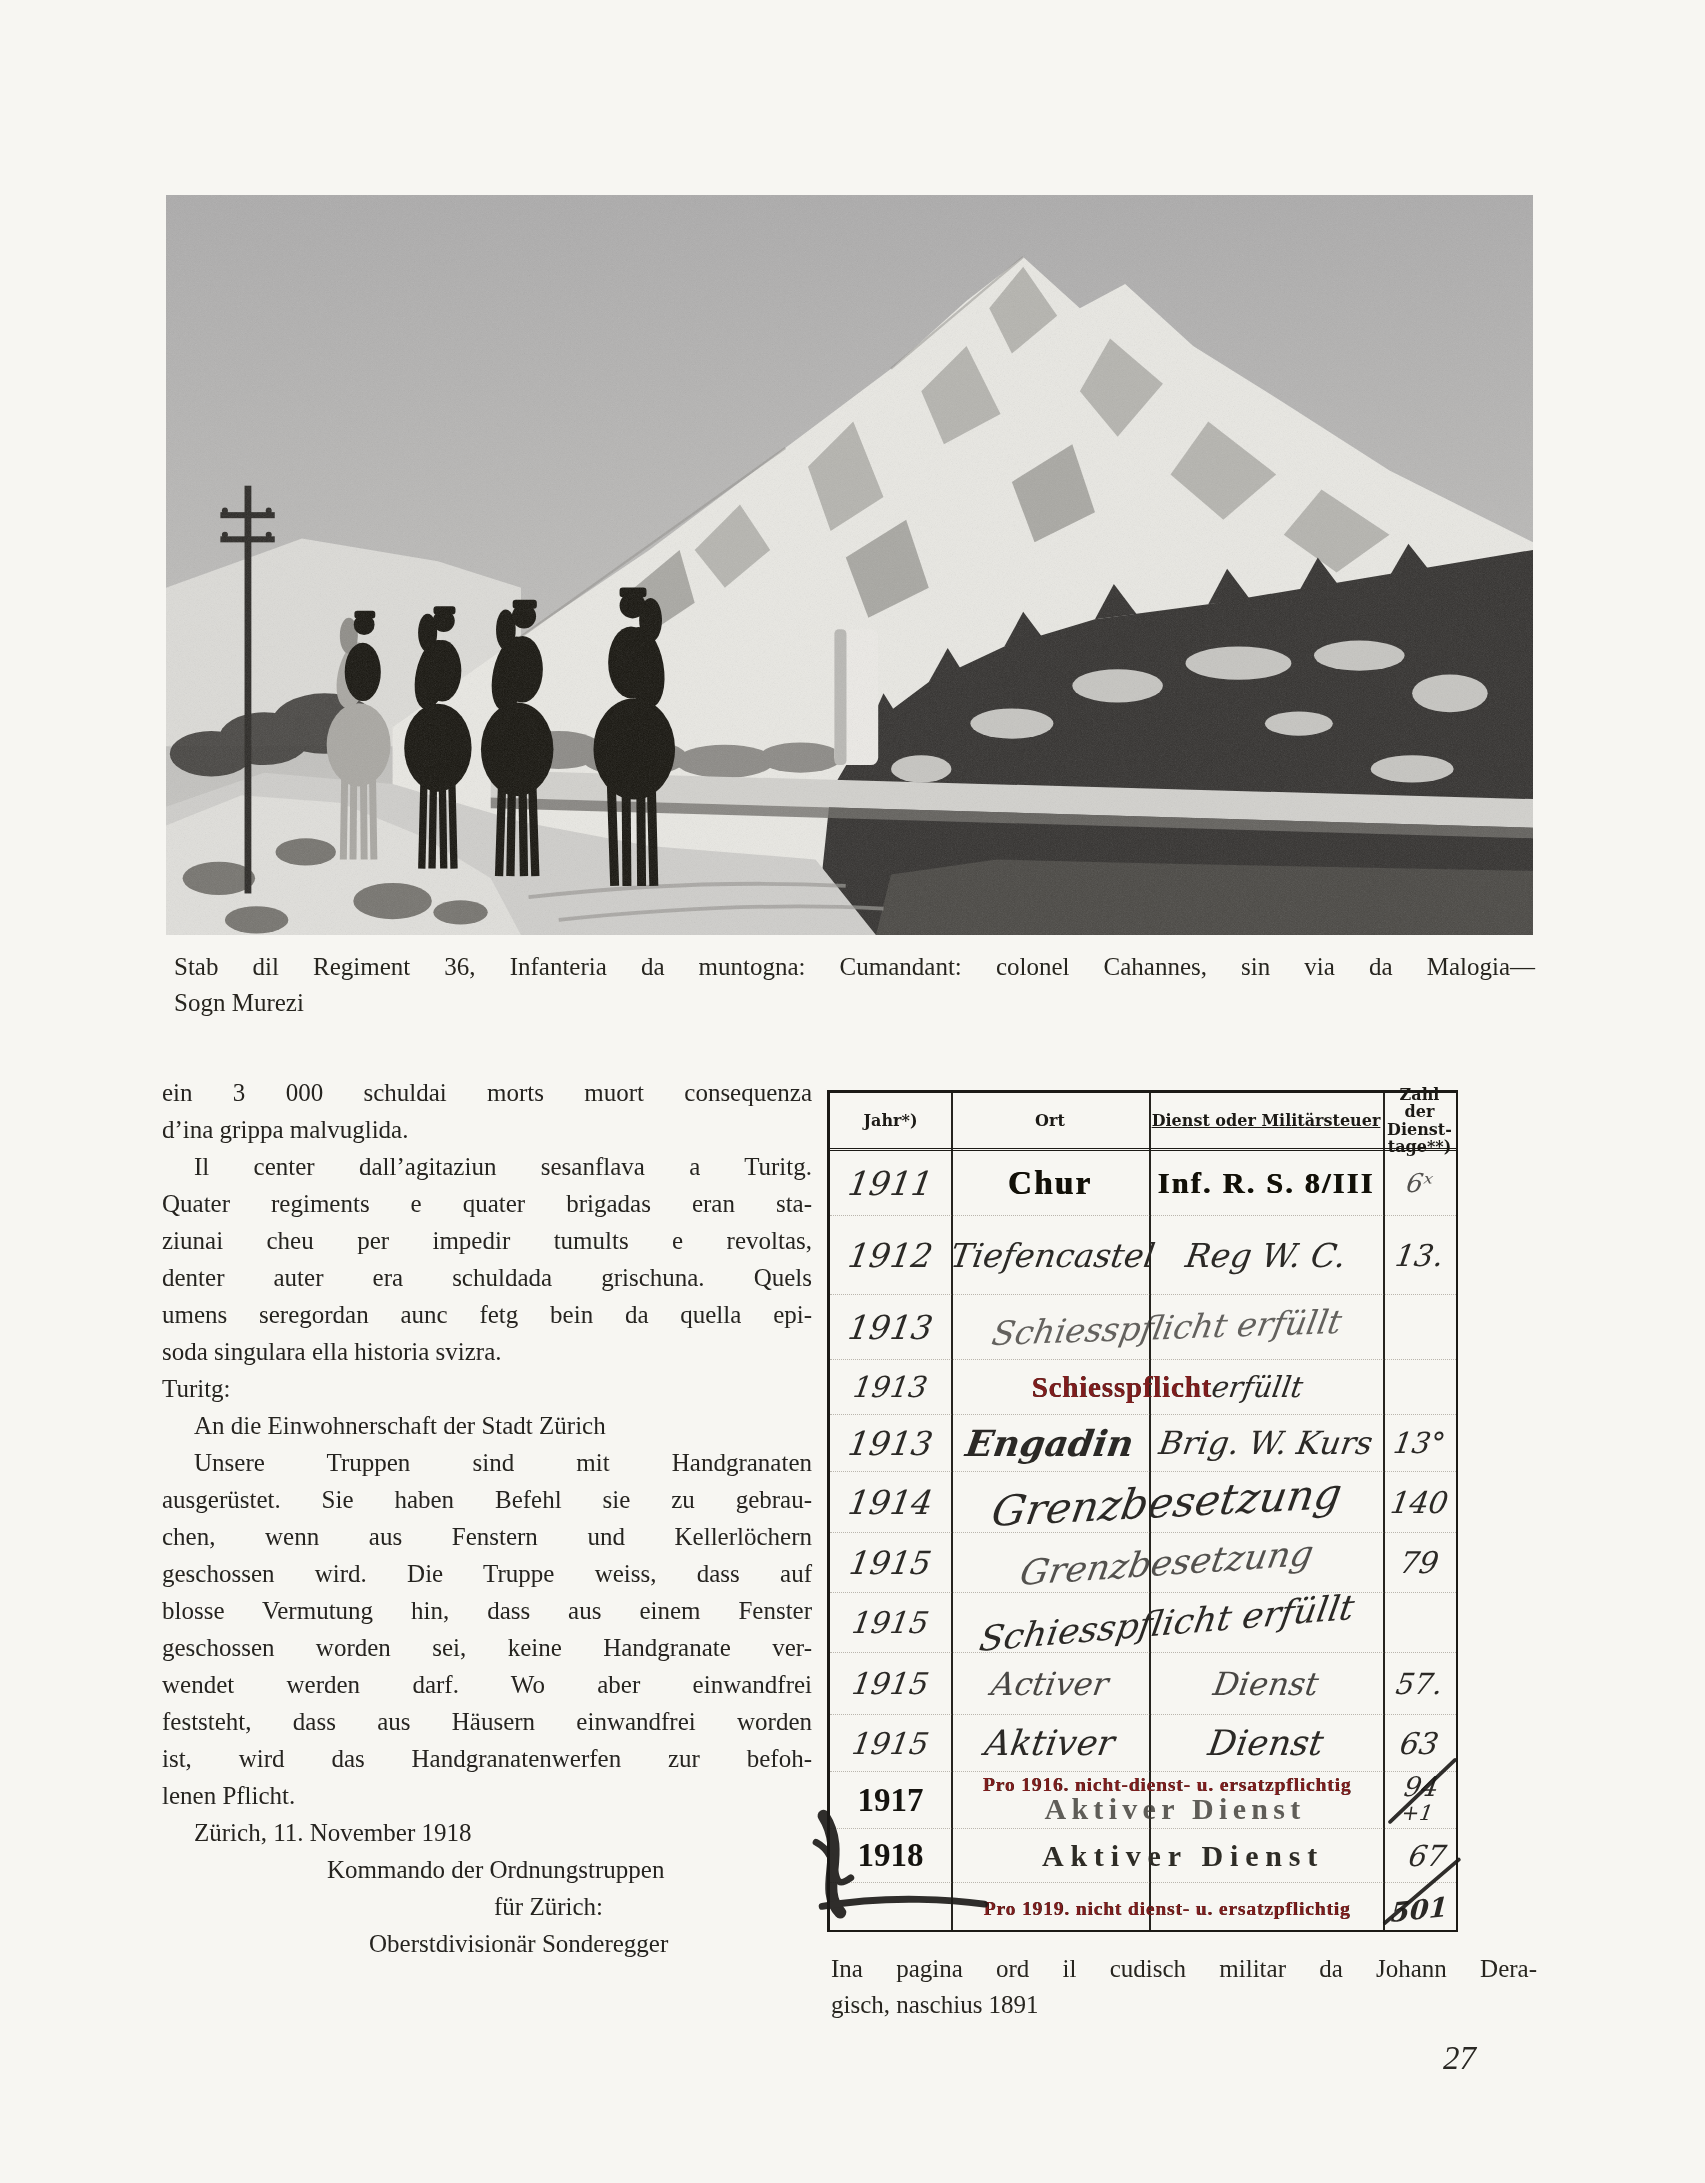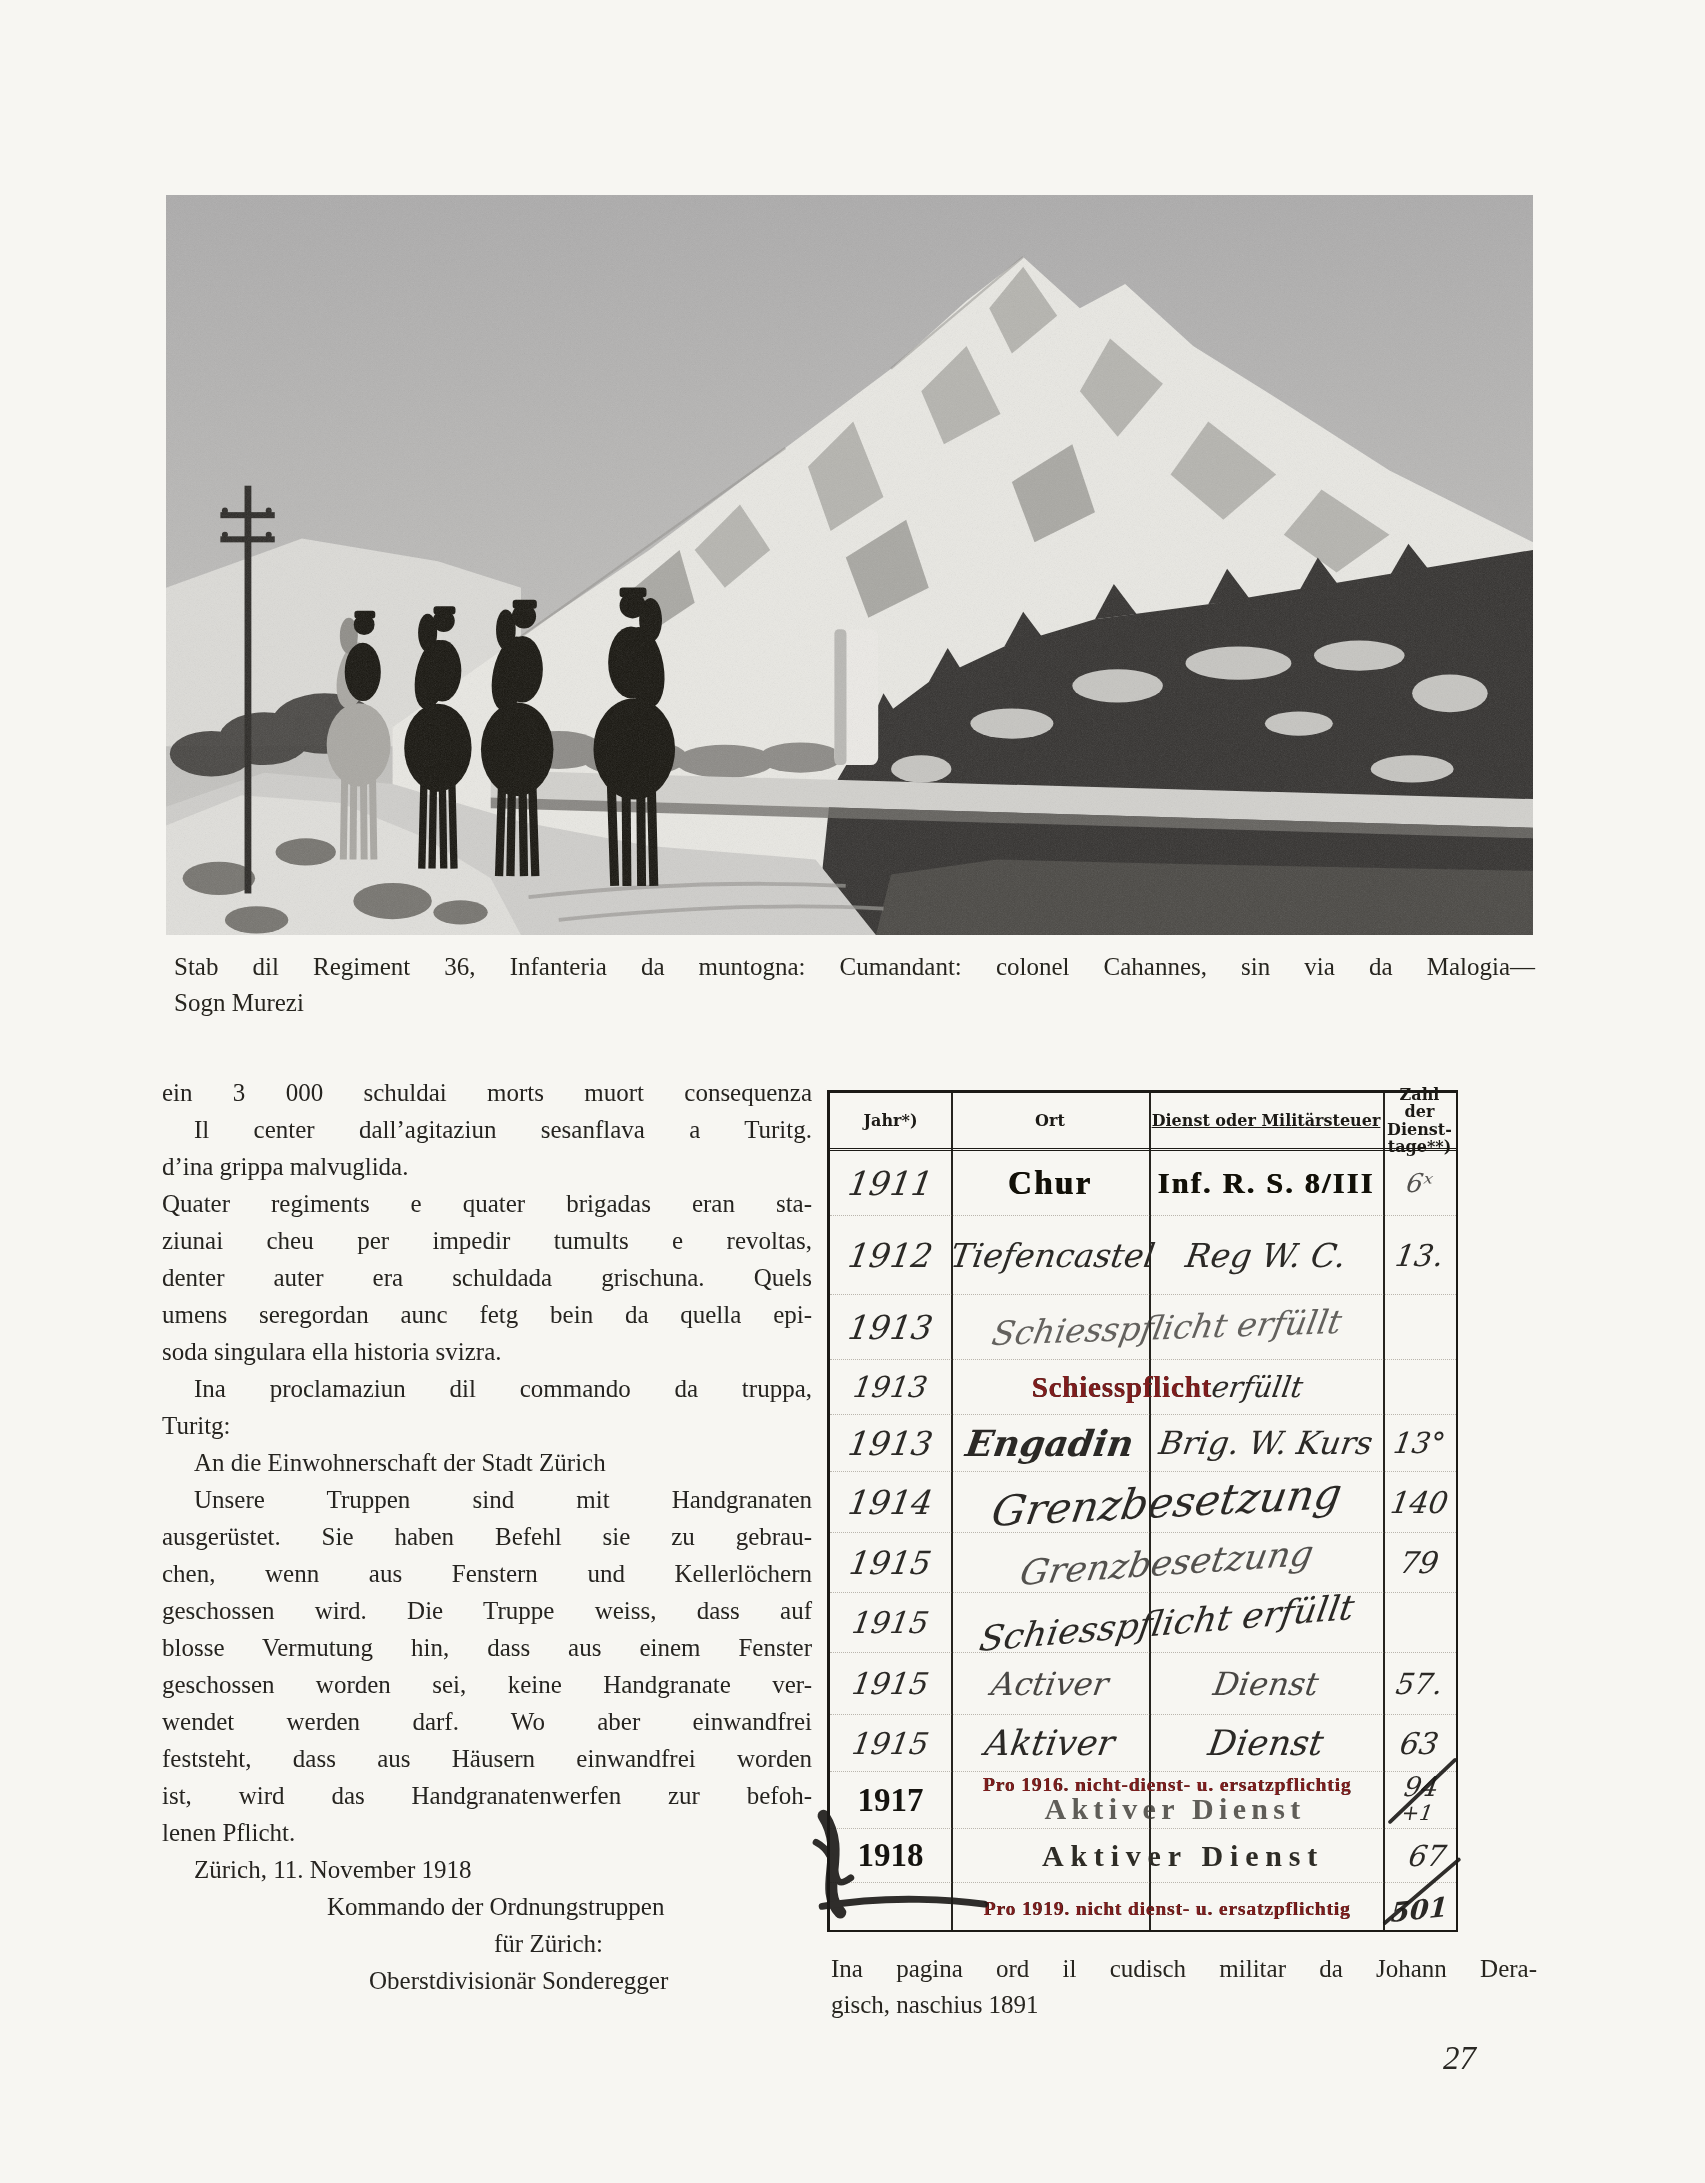--- a/index.html
+++ b/index.html
@@ -244,28 +244,27 @@
     </svg>
   </div>
 
   <div class="photo-caption">
     <div class="jl">Stab dil Regiment 36, Infanteria da muntogna: Cumandant: colonel Cahannes, sin via da Malogia—</div>
     <div>Sogn Murezi</div>
   </div>
 
   <div class="leftcol">
     <div class="ln jl">ein 3 000 schuldai morts muort consequenza</div>
+    <div class="ln">d’ina grippa malvuglida.</div>
     <div class="ln jl ind">Il center dall’agitaziun sesanflava a Turitg.</div>
-    <div class="ln">d’ina grippa malvuglida.</div>
     <div class="ln jl">Quater regiments e quater brigadas eran sta-</div>
     <div class="ln jl">ziunai cheu per impedir tumults e revoltas,</div>
     <div class="ln jl">denter auter era schuldada grischuna. Quels</div>
     <div class="ln jl">umens seregordan aunc fetg bein da quella epi-</div>
     <div class="ln">soda singulara ella historia svizra.</div>
-    <div class="ln jl ind">Ina proclamaziun dil commando da truppa,</div>
     <div class="ln">Turitg:</div>
     <div class="ln ind">An die Einwohnerschaft der Stadt Zürich</div>
     <div class="ln jl ind">Unsere Truppen sind mit Handgranaten</div>
     <div class="ln jl">ausgerüstet. Sie haben Befehl sie zu gebrau-</div>
     <div class="ln jl">chen, wenn aus Fenstern und Kellerlöchern</div>
     <div class="ln jl">geschossen wird. Die Truppe weiss, dass auf</div>
     <div class="ln jl">blosse Vermutung hin, dass aus einem Fenster</div>
     <div class="ln jl">geschossen worden sei, keine Handgranate ver-</div>
     <div class="ln jl">wendet werden darf. Wo aber einwandfrei</div>
     <div class="ln jl">feststeht, dass aus Häusern einwandfrei worden</div>

